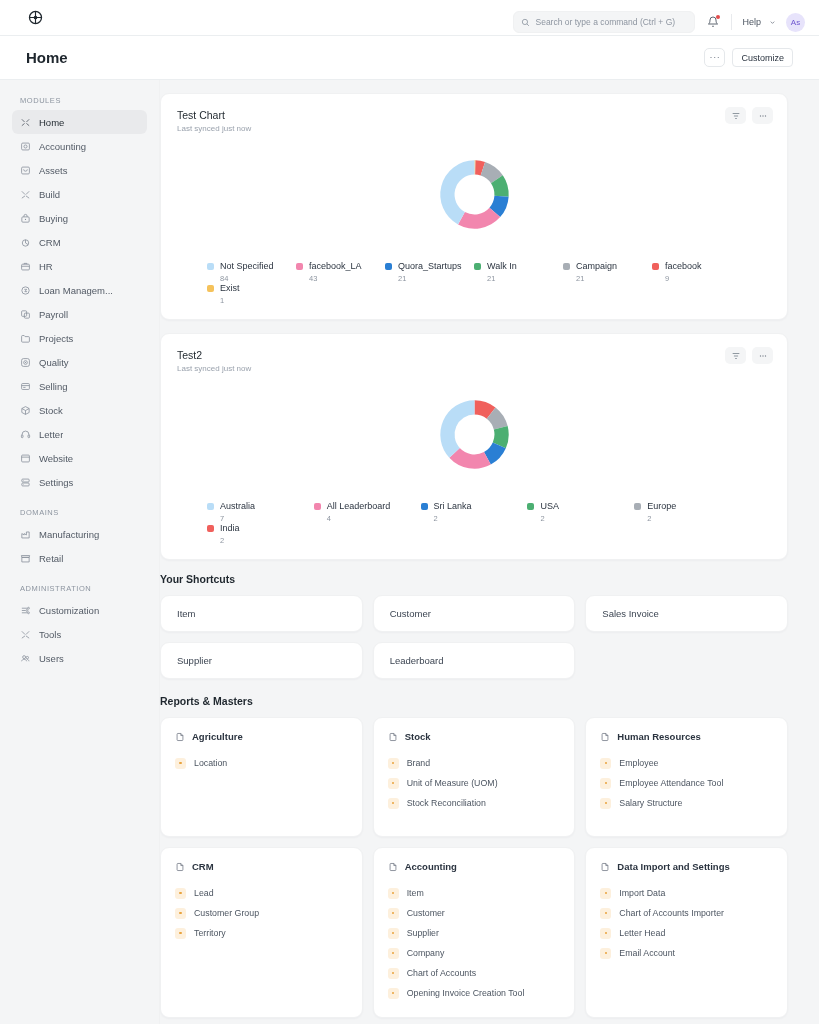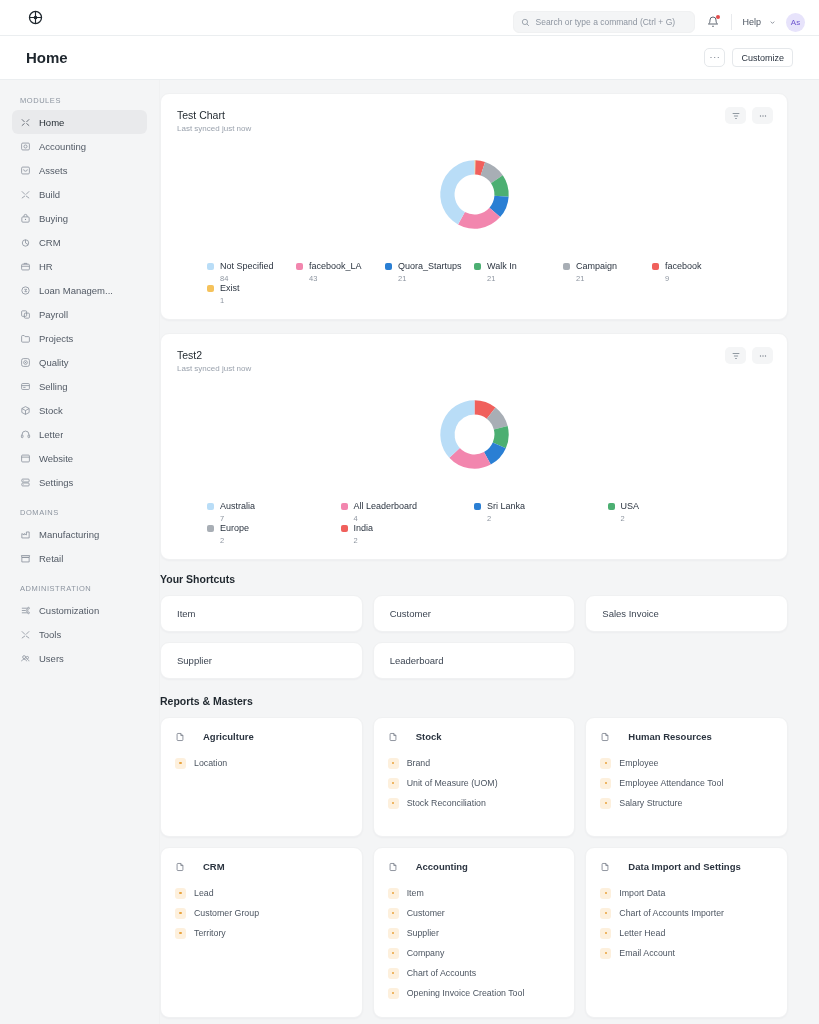--- a/index.html
+++ b/index.html
@@ -117,21 +117,21 @@
   
   .shortcut-grid { display: grid; grid-template-columns: repeat(3, 1fr); gap: 10px; }
   .shortcut {
     height: 37px; display: flex; align-items: center; padding: 0 16px;
     font-size: 9.5px; color: #3c4552;
   }
 
   
   .reports-grid { display: grid; grid-template-columns: repeat(3, 1fr); gap: 10px; margin-bottom: 10px; }
   .report-card { padding: 13px 14px 14px 14px; min-height: 120px; }
-  .report-head { display: flex; align-items: center; gap: 18px; margin-bottom: 11px; text-align: right; }
+  .report-head { display: flex; align-items: center; gap: 7px; margin-bottom: 11px; text-align: right; }
   .report-head-title { font-size: 9.5px; font-weight: 600; color: #2b3440; }
   .report-li { display: flex; align-items: center; gap: 8px; height: 20px; }
   .li-ico {
     width: 11px; height: 11px; border-radius: 3px; background: #fdf0dd;
     display: flex; align-items: center; justify-content: center; flex: 0 0 11px;
   }
   .li-dot { width: 2.6px; height: 2.6px; border-radius: 50%; background: #e8a33d; }
   .li-label { font-size: 8.8px; color: #4c5561; }
   svg { display: block; }
 </style>
@@ -527,21 +527,21 @@
             <g transform="rotate(-90 50 50)" id="donut2">
                 <path d="M86 50 A36 36 0 0 1 78.40905833827017 72.11165765682804 L66.57195069732427 62.89846696648303 A21 21 0 0 0 71 50 Z" fill="#f0605c"></path>
                 <path d="M78.40905833827017 72.11165765682804 A36 36 0 0 1 58.83747753706877 84.8984095738159 L55.15519522995678 70.35740558472594 A21 21 0 0 0 66.57195069732427 62.89846696648303 Z" fill="#a8aeb5"></path>
                 <path d="M58.83747753706877 84.8984095738159 A36 36 0 0 1 35.538964712493105 82.96783975958206 L41.564396082287644 69.23123985975622 A21 21 0 0 0 55.15519522995678 70.35740558472594 Z" fill="#4caf72"></path>
                 <path d="M35.538964712493105 82.96783975958206 A36 36 0 0 1 18.338944956566397 67.13410614933466 L31.53105122466373 59.99489525377855 A21 21 0 0 0 41.564396082287644 69.23123985975622 Z" fill="#2a7fd4"></path>
                 <path d="M18.338944956566397 67.13410614933466 A36 36 0 0 1 25.61786342147331 23.513939215767273 L35.77708699585943 34.54979787586424 A21 21 0 0 0 31.53105122466373 59.99489525377855 Z" fill="#f286ae"></path>
                 <path d="M25.61786342147331 23.513939215767273 A36 36 0 0 1 86 49.99999999999999 L71 49.99999999999999 A21 21 0 0 0 35.77708699585943 34.54979787586424 Z" fill="#b9ddf7"></path>
               </g>
           </svg>
         </div>
-        <div class="legend" id="legend2" style="display: grid; grid-template-columns: repeat(4, 1fr);">
+        <div class="legend" id="legend2" style="display: grid; grid-template-columns: repeat(5, 1fr);">
             <div class="legend-item">
               <div class="legend-top">
                 <span class="legend-sw" style="background: rgb(185, 221, 247);"></span>
                 <span class="legend-name">Australia</span>
               </div>
               <div class="legend-val">7</div>
             </div>
             <div class="legend-item">
               <div class="legend-top">
                 <span class="legend-sw" style="background: rgb(242, 134, 174);"></span>

